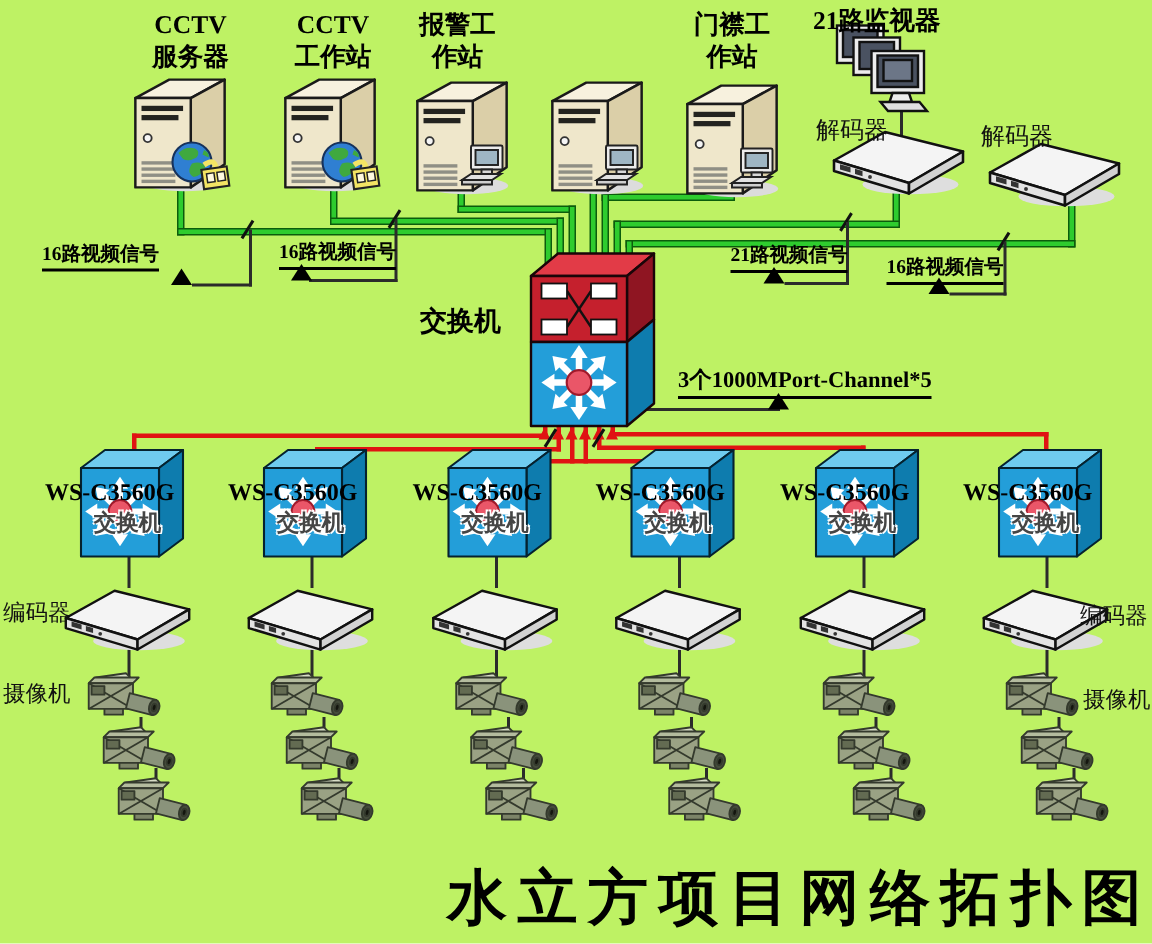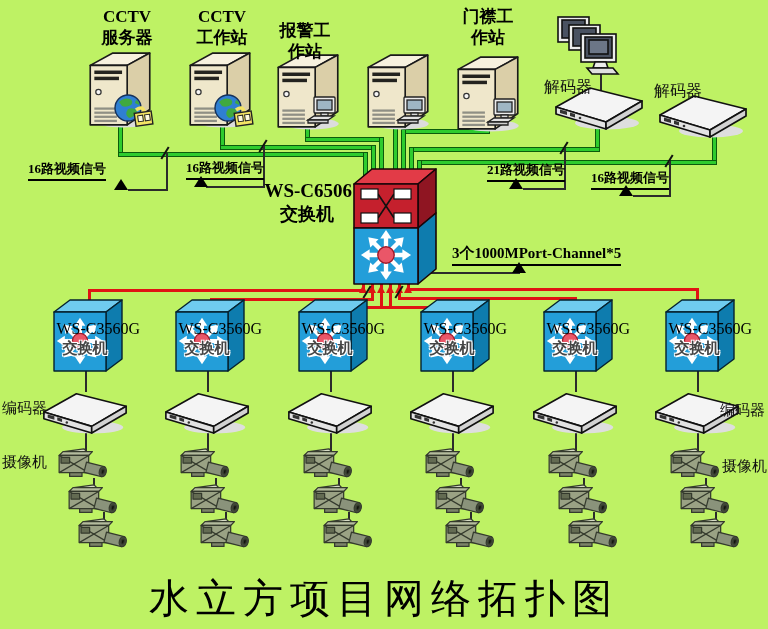--- a/index.html
+++ b/index.html
@@ -20,24 +20,24 @@
   .tick{position:absolute;width:2px;height:14px;background:#111;transform:rotate(32deg);}
   
   .devlabel{position:absolute;width:90px;text-align:center;font-weight:bold;font-size:17px;line-height:21px;color:#000;}
   .biglabel{position:absolute;font-weight:bold;font-size:17px;color:#000;white-space:nowrap;}
   .plain{position:absolute;font-size:16px;color:#111;white-space:nowrap;}
   .plain-sm{position:absolute;font-size:15px;color:#111;white-space:nowrap;}
   .callout{position:absolute;font-weight:bold;font-size:13px;color:#000;border-bottom:2px solid #000;padding-bottom:1px;white-space:nowrap;}
   .callout-lg{position:absolute;font-weight:bold;font-size:15px;color:#000;border-bottom:2px solid #000;padding-bottom:1px;white-space:nowrap;}
   .core-model{position:absolute;left:262px;top:180px;width:90px;text-align:right;font-weight:bold;font-size:19px;color:#000;}
   .core-type{position:absolute;left:262px;top:202px;width:90px;text-align:center;font-weight:bold;font-size:18px;color:#000;}
-  .sw-model{position:absolute;width:110px;text-align:right;font-weight:normal;font-size:16px;color:#000;}
+  .sw-model{position:absolute;width:110px;text-align:left;font-weight:bold;font-size:16px;color:#000;}
   .sw-type{position:absolute;width:110px;text-align:center;font-weight:bold;font-size:15px;color:#454545;
            text-shadow:-1px -1px 0 #fff,1px -1px 0 #fff,-1px 1px 0 #fff,1px 1px 0 #fff;}
-  .title{position:absolute;left:0;top:571px;width:768px;text-align:center;font-weight:normal;font-size:40px;
+  .title{position:absolute;left:0;top:571px;width:768px;text-align:right;font-weight:bold;font-size:40px;
          letter-spacing:7px;color:#000;font-family:"DejaVu Serif",serif;}
 </style>
 </head>
 <body>
 
 <svg width="0" height="0" style="position:absolute">
 <defs>
   <symbol id="sym-tower" viewBox="0 0 66 76">
     <ellipse cx="36" cy="70" rx="27" ry="5.5" fill="#dcdcdc"></ellipse>
     <g stroke="#1a1a1a" stroke-width="1.6" stroke-linejoin="round">
@@ -449,33 +449,33 @@
     </svg>
 
   <div class="devlabel" style="left:82px;top:6px">
     <span style="display:block">CCTV</span>
     <span style="display:block">服务器</span>
   </div>
   <div class="devlabel" style="left:177px;top:6px">
     <span style="display:block">CCTV</span>
     <span style="display:block">工作站</span>
   </div>
-  <div class="devlabel" style="left:260px;top:20px">
+  <div class="devlabel" style="left:260px;top:6px">
     <span style="display:block">报警工</span>
     <span style="display:block">作站</span>
   </div>
   <div class="devlabel" style="left:443px;top:6px">
     <span style="display:block">门襟工</span>
     <span style="display:block">作站</span>
   </div>
 
+  <div class="biglabel" style="left:542px;top:2px">21路监视器</div>
   <div class="plain" style="left:544px;top:77px">解码器</div>
   <div class="plain" style="left:654px;top:81px">解码器</div>
 
-  <div class="core-model">WS-C6506</div>
   <div class="core-type">交换机</div>
 
   <div class="callout" style="left:28px;top:160px">16路视频信号</div>
   <div class="callout" style="left:186px;top:159px">16路视频信号</div>
   <div class="callout" style="left:487px;top:161px">21路视频信号</div>
   <div class="callout" style="left:591px;top:169px">16路视频信号</div>
   <div class="callout-lg" style="left:452px;top:244px">3个1000MPort-Channel*5</div>
 
   <div class="sw-model" style="left:30px;top:320px">WS-C3560G</div>
   <div class="sw-type" style="left:30px;top:339px">交换机</div>

